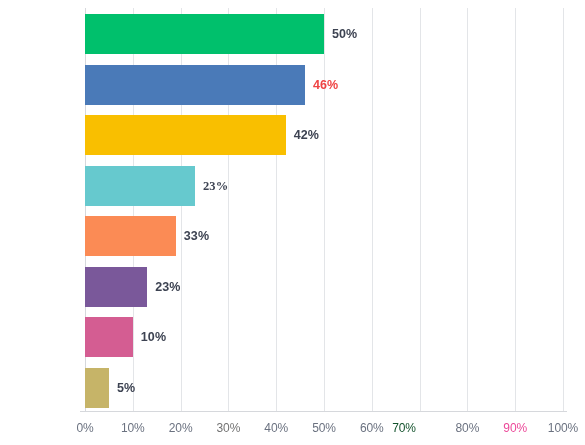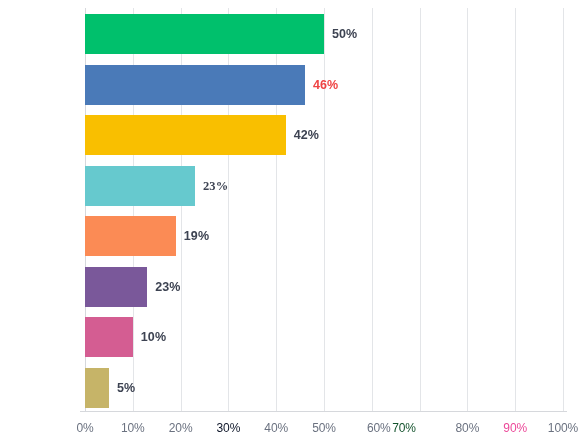--- a/index.html
+++ b/index.html
@@ -122,21 +122,21 @@
         <div class="row" style="top: 107px; height: 40px;">
           <div class="bar" style="width: 200.76px; background: rgb(249, 191, 0);"></div>
           <div class="value-label" style="left: 208.76px; color: rgb(61, 67, 82);">42%</div>
         </div>
         <div class="row" style="top: 157.5px; height: 40px;">
           <div class="bar" style="width: 109.94px; background: rgb(102, 201, 206);"></div>
           <div class="value-label" style="left: 117.94px; color: rgb(61, 67, 82); font-family: Liberation Serif, serif;">23%</div>
         </div>
         <div class="row" style="top: 208px; height: 40px;">
           <div class="bar" style="width: 90.82px; background: rgb(251, 139, 85);"></div>
-          <div class="value-label" style="left: 98.82px; color: rgb(61, 67, 82);">19%</div>
+          <div class="value-label" style="left: 98.82px; color: rgb(61, 67, 82);">33%</div>
         </div>
         <div class="row" style="top: 258.5px; height: 40px;">
           <div class="bar" style="width: 62.14px; background: rgb(122, 88, 154);"></div>
           <div class="value-label" style="left: 70.14px; color: rgb(61, 67, 82);">23%</div>
         </div>
         <div class="row" style="top: 309px; height: 40px;">
           <div class="bar" style="width: 47.8px; background: rgb(212, 93, 146);"></div>
           <div class="value-label" style="left: 55.8px; color: rgb(61, 67, 82);">10%</div>
         </div>
         <div class="row" style="top: 359.5px; height: 40px;">
@@ -145,23 +145,23 @@
         </div>
       </div>
   </div>
 
   <div class="axis-baseline"></div>
 
   <div id="xticks">
       <div class="xtick" style="left: 85px; color: rgb(107, 114, 128);">0%</div>
       <div class="xtick" style="left: 132.8px; color: rgb(107, 114, 128);">10%</div>
       <div class="xtick" style="left: 180.6px; color: rgb(107, 114, 128);">20%</div>
-      <div class="xtick" style="left: 228.4px; color: #0f172a;">30%</div>
+      <div class="xtick" style="left: 228.4px; color: #737373;">30%</div>
       <div class="xtick" style="left: 276.2px; color: rgb(107, 114, 128); text-align: center;">40%</div>
       <div class="xtick" style="left: 324px; color: rgb(107, 114, 128);">50%</div>
-      <div class="xtick" style="left: 371.8px; color: rgb(107, 114, 128); margin-left: 7px;">60%</div>
+      <div class="xtick" style="left: 371.8px; color: rgb(107, 114, 128);">60%</div>
       <div class="xtick" style="left: 404px; color: #14532d;">70%</div>
       <div class="xtick" style="left: 467.4px; color: rgb(107, 114, 128);">80%</div>
       <div class="xtick" style="left: 515.2px; color: #ec4899;">90%</div>
       <div class="xtick" style="left: 563px; color: rgb(107, 114, 128);">100%</div>
     </div>
 
 </div>
 
 </body></html>

